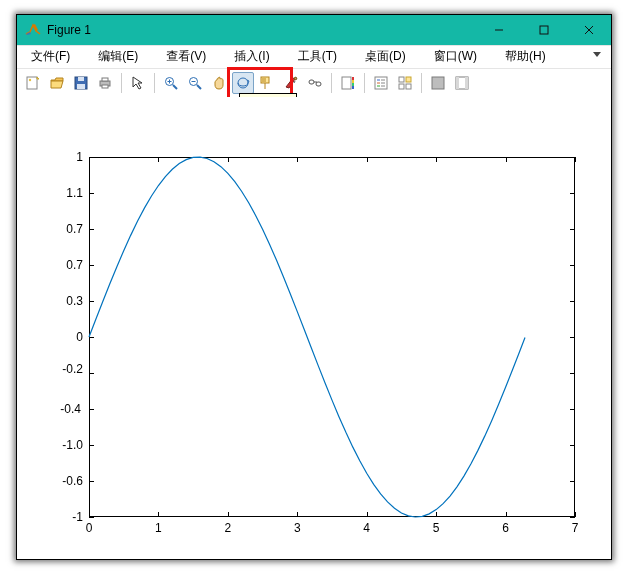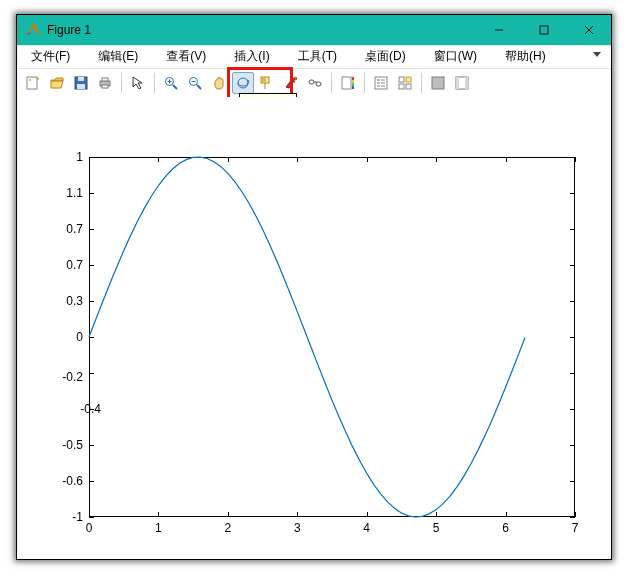--- a/index.html
+++ b/index.html
@@ -242,27 +242,27 @@
 
         <div class="axes-box" id="axes-box" style="left:72px; top:60px; width:486px; height:360px;"></div>
       <div class="tick-y" style="left: 72px; top: 420px; width: 5px; height: 1px;"></div>
           <div class="tick-y" style="left: 553px; top: 420px; width: 5px; height: 1px;"></div>
           <div class="label-y" style="left: 34px; top: 420px; width: 32px;">-1</div>
           <div class="tick-y" style="left: 72px; top: 384px; width: 5px; height: 1px;"></div>
           <div class="tick-y" style="left: 553px; top: 384px; width: 5px; height: 1px;"></div>
           <div class="label-y" style="left: 34px; top: 384px; width: 32px;">-0.6</div>
           <div class="tick-y" style="left: 72px; top: 348px; width: 5px; height: 1px;"></div>
           <div class="tick-y" style="left: 553px; top: 348px; width: 5px; height: 1px;"></div>
-          <div class="label-y" style="left: 34px; top: 348px; width: 32px;">-0.5</div>
+          <div class="label-y" style="left: 34px; top: 348px; width: 32px;">-1.0</div>
           <div class="tick-y" style="left: 72px; top: 312px; width: 5px; height: 1px;"></div>
           <div class="tick-y" style="left: 553px; top: 312px; width: 5px; height: 1px;"></div>
-          <div class="label-y" style="left: 52px; top: 312px; width: 32px;">-0.4</div>
+          <div class="label-y" style="left: 32px; top: 312px; width: 32px;">-0.4</div>
           <div class="tick-y" style="left: 72px; top: 276px; width: 5px; height: 1px;"></div>
           <div class="tick-y" style="left: 553px; top: 276px; width: 5px; height: 1px;"></div>
-          <div class="label-y" style="left: 34px; top: 280px; width: 32px;">-0.2</div>
+          <div class="label-y" style="left: 34px; top: 272px; width: 32px;">-0.2</div>
           <div class="tick-y" style="left: 72px; top: 240px; width: 5px; height: 1px;"></div>
           <div class="tick-y" style="left: 553px; top: 240px; width: 5px; height: 1px;"></div>
           <div class="label-y" style="left: 34px; top: 240px; width: 32px;">0</div>
           <div class="tick-y" style="left: 72px; top: 204px; width: 5px; height: 1px;"></div>
           <div class="tick-y" style="left: 553px; top: 204px; width: 5px; height: 1px;"></div>
           <div class="label-y" style="left: 34px; top: 204px; width: 32px;">0.3</div>
           <div class="tick-y" style="left: 72px; top: 168px; width: 5px; height: 1px;"></div>
           <div class="tick-y" style="left: 553px; top: 168px; width: 5px; height: 1px;"></div>
           <div class="label-y" style="left: 34px; top: 168px; width: 32px;">0.7</div>
           <div class="tick-y" style="left: 72px; top: 132px; width: 5px; height: 1px;"></div>

